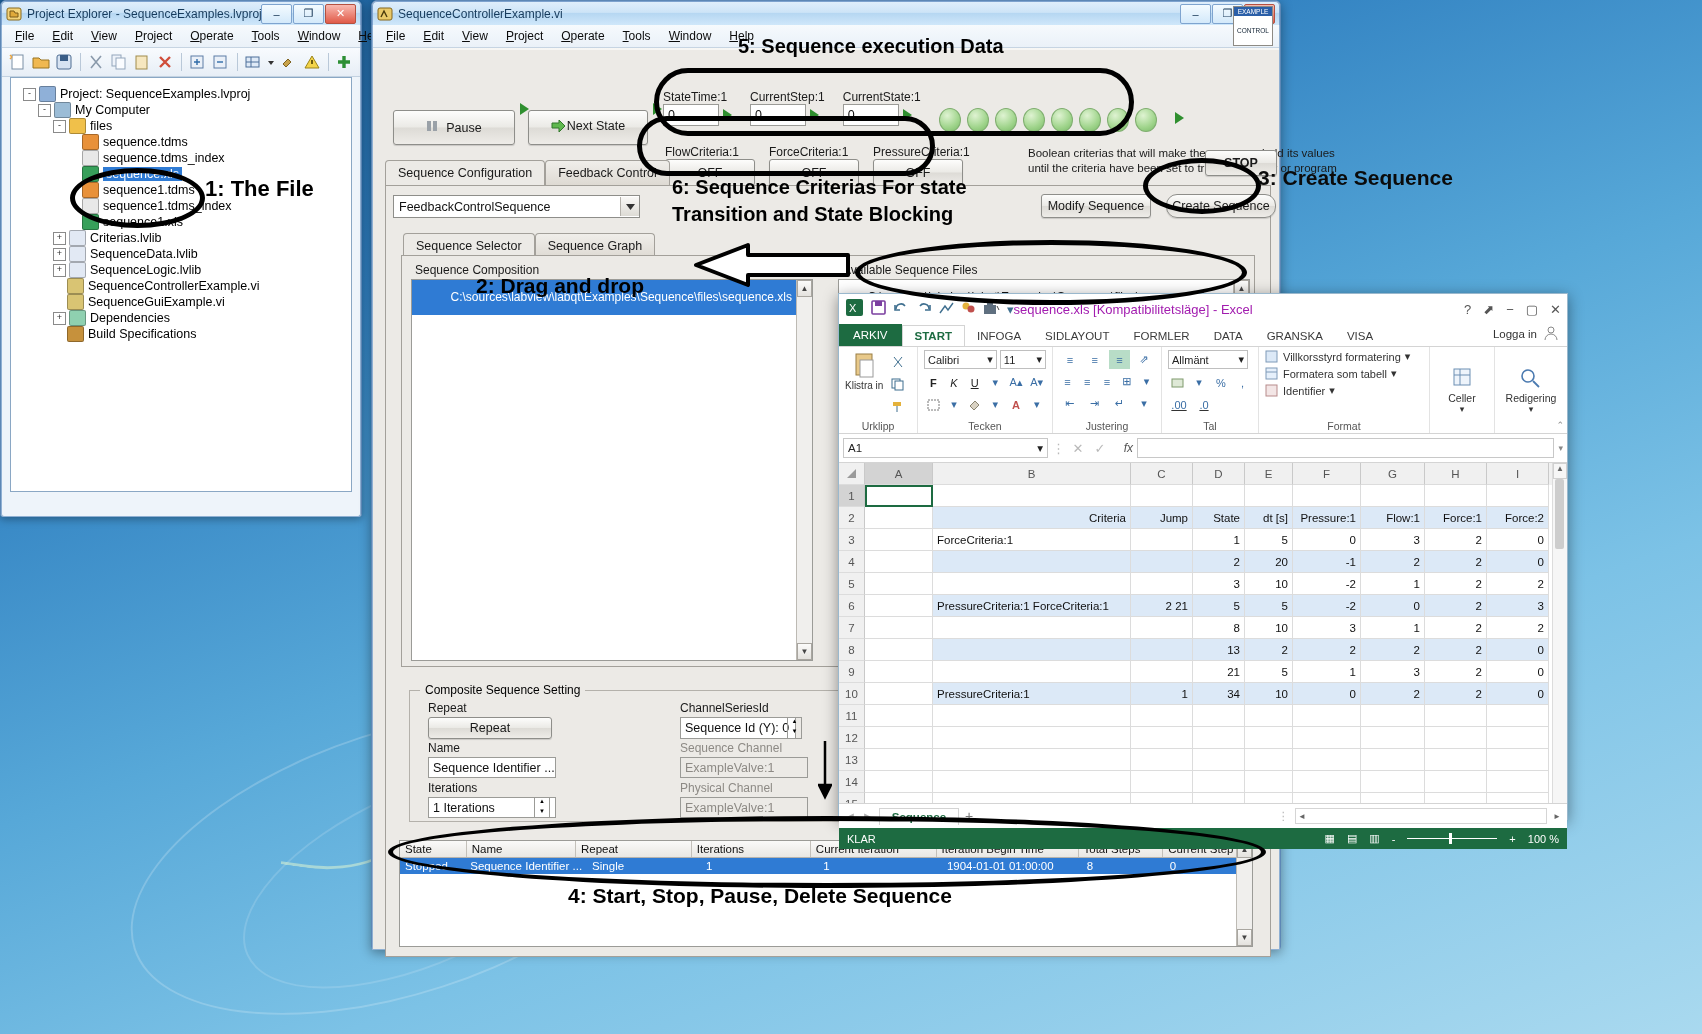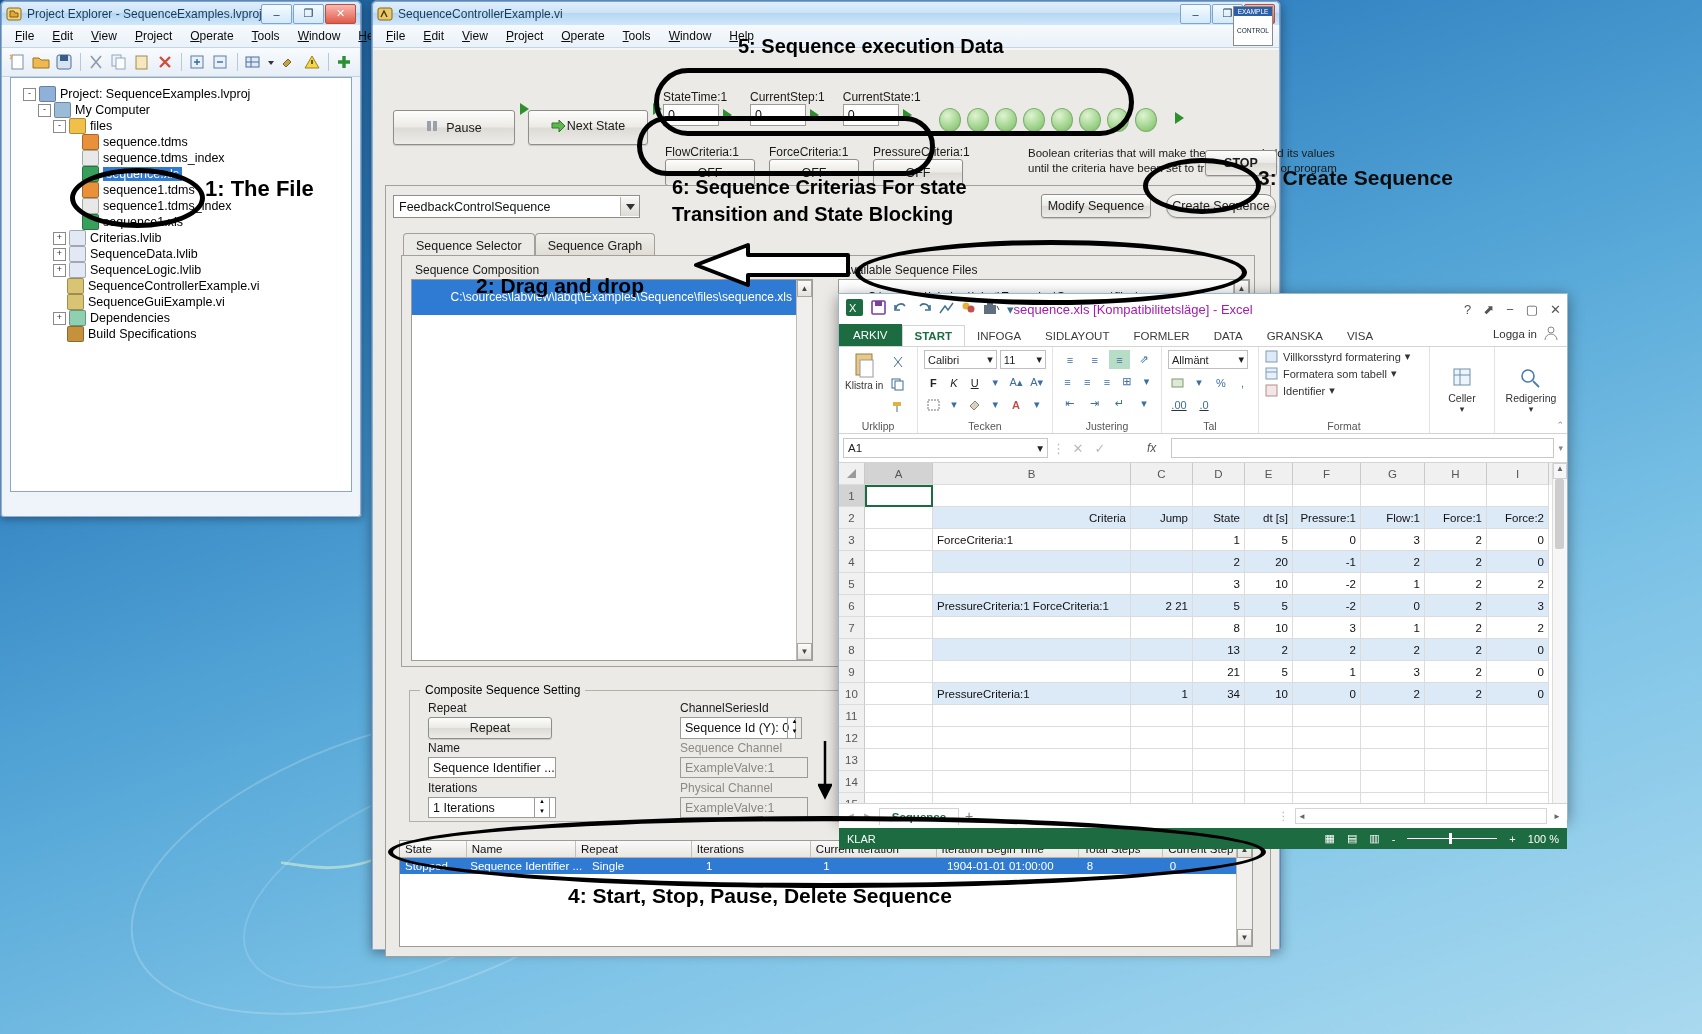--- a/index.html
+++ b/index.html
@@ -467,20 +467,24 @@
             <div class="lvbutton" style="width: 88px; height: 25px;">OFF</div>
           </div>
         </div>
       <div style="position:absolute;left:655px;top:96px;width:360px;font-size:11.5px;color:#1a1a1a;line-height:15px;">
         <div>Boolean criterias that will make the sequence hold its values</div>
         <div>until the criteria have been set to true by the user or program</div>
       </div>
 
       <div class="lvbutton" style="position:absolute;left:832px;top:100px;width:70px;height:24px;font-weight:bold;">STOP</div>
 
+      <div style="position:absolute;left:12px;top:110px;display:flex;" id="vi-main-tabs">
+          <div class="vtab active">Sequence Configuration</div>
+          <div class="vtab">Feedback Control</div>
+        </div>
 
       <div style="position:absolute;left:12px;top:135px;width:884px;height:770px;border:1px solid #a3a09a;background:#eceae6;"></div>
 
       <div style="position:absolute;left:20px;top:145px;width:245px;height:21px;border:1px solid #8e8e8a;background:#fff;display:flex;align-items:center;">
         <span style="flex:1;font-size:12.5px;padding-left:5px;color:#111;">FeedbackControlSequence</span>
         <span style="width:18px;height:19px;border-left:1px solid #b5b2ac;display:flex;align-items:center;justify-content:center;background:linear-gradient(to bottom,#f9f8f6,#dddbd5);">
           <svg width="9" height="6">
               <path d="M0 0h9L4.5 6z" fill="#333"></path>
             </svg>
         </span>
@@ -813,21 +817,21 @@
   </div>
 
   <div class="formulabar">
     <div class="namebox">
       <span>A1</span>
       <span>▾</span>
     </div>
     <span style="color:#b9b9b9;font-size:13px;">⋮</span>
     <span style="color:#b9b9b9;font-size:13px;width:18px;text-align:center;">✕</span>
     <span style="color:#b9b9b9;font-size:13px;width:18px;text-align:center;">✓</span>
-    <span style="color:#555;font-size:12px;font-style:italic;width:20px;text-align:left;margin-left:34px;">fx</span>
+    <span style="color:#555;font-size:12px;font-style:italic;width:20px;text-align:right;">fx</span>
     <span class="fxbar" title=""></span>
     <span style="color:#888;font-size:9px;">▾</span>
   </div>
 
   <div class="gridwrap" style="height:340px;">
     <div id="xl-grid">
         <div class="grow ghdr" style="height: 22px;">
           <div class="gcell gcorner" style="width: 26px;">
             <svg width="9" height="9">
               <path d="M9 0v9H0z" fill="#9a9a9a"></path>

